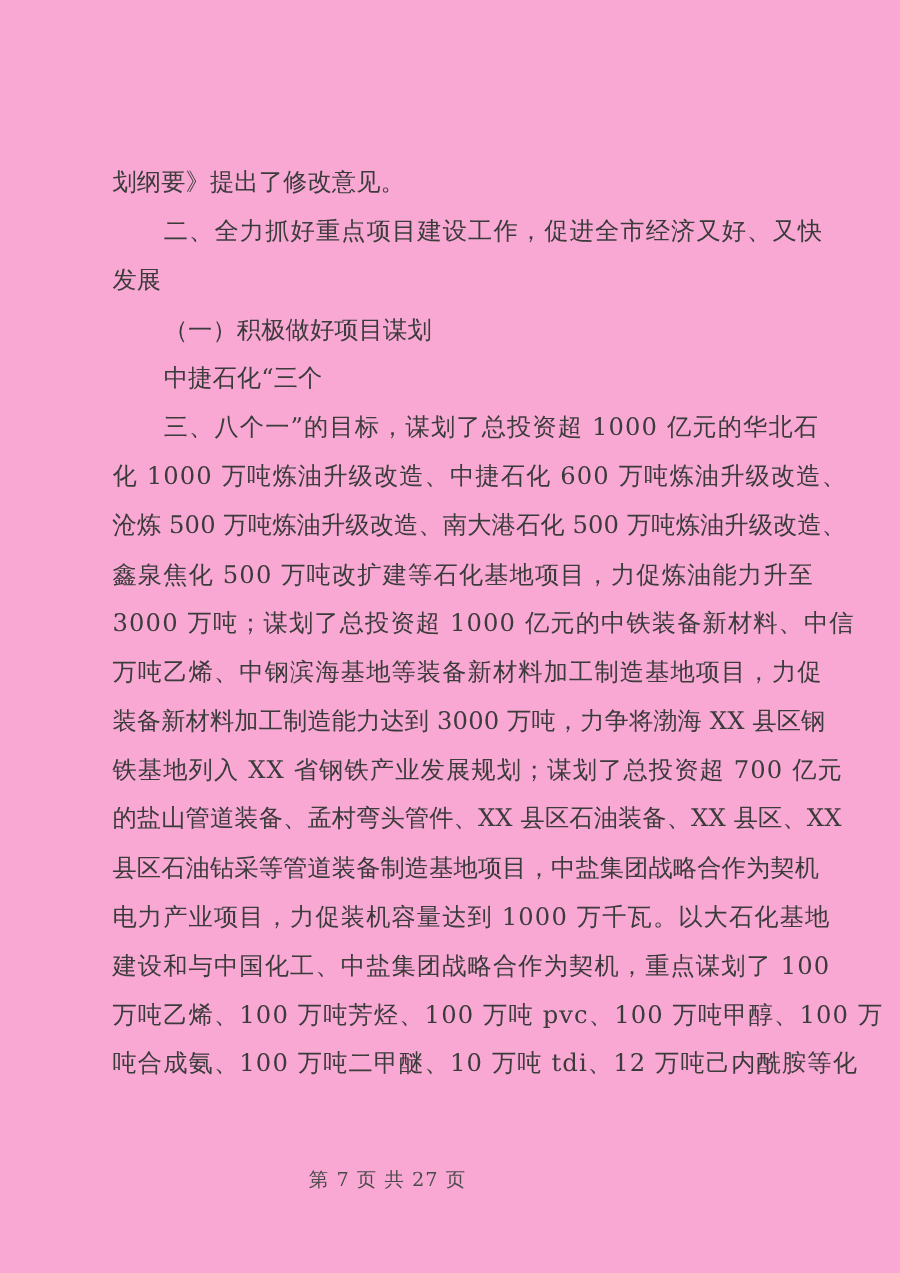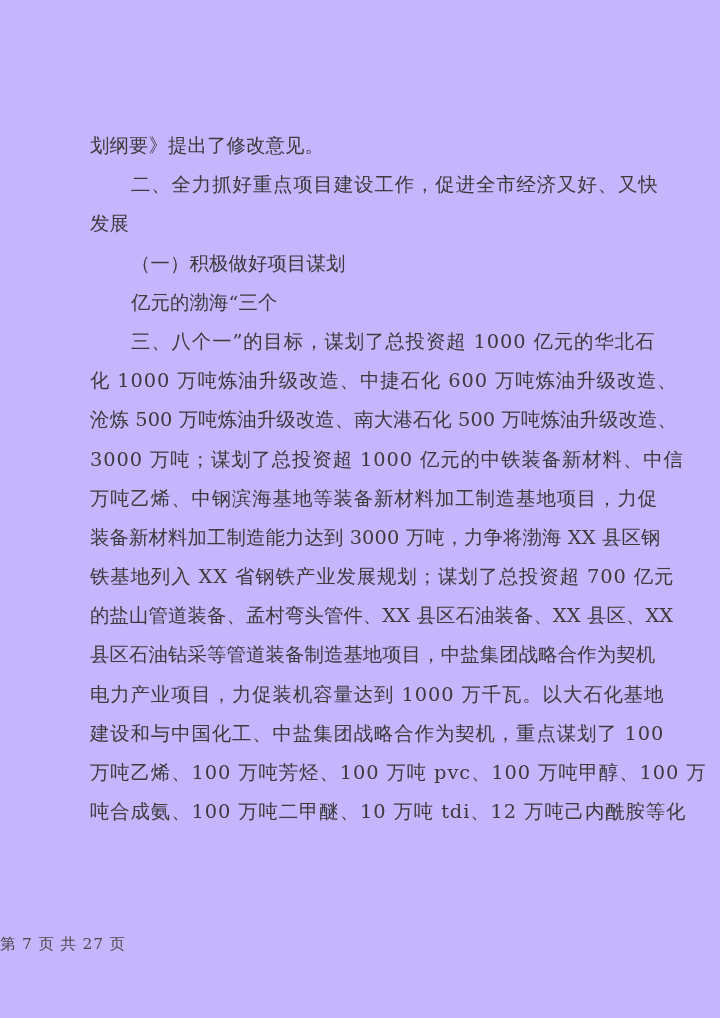--- a/index.html
+++ b/index.html
@@ -11,21 +11,21 @@
     height: 1018px;
     background: #ffffff;
     font-family: "DejaVu Serif", "Liberation Serif", serif;
     overflow: hidden;
   }
 
   .page {
     position: relative;
     width: 720px;
     height: 1018px;
-    background: #c4b5fd;
+    background: #f9a8d4;
     box-sizing: border-box;
   }
 
   .doc-body {
     position: absolute;
     left: 90px;
     top: 126px;
     width: 546px;
   }
 
@@ -53,41 +53,42 @@
   
   .line.indent {
     padding-left: 41px;
   }
 
   .footer {
     position: absolute;
     left: 0;
     top: 934px;
     width: 620px;
-    text-align: left;
+    text-align: center;
     color: #4a4a4a;
     font-size: 15.5px;
     letter-spacing: 0.8px;
     font-family: "DejaVu Serif", "Liberation Serif", serif;
   }
 </style>
 </head>
 <body>
 
 <div class="page">
 
   <div class="doc-body">
     <div class="line tight">划纲要》提出了修改意见。</div>
     <div class="line indent just">二、全力抓好重点项目建设工作，促进全市经济又好、又快</div>
     <div class="line tight">发展</div>
     <div class="line indent tight">（一）积极做好项目谋划</div>
-    <div class="line indent tight">亿元的渤海“三个</div>
+    <div class="line indent tight">中捷石化“三个</div>
     <div class="line indent just">三、八个一”的目标，谋划了总投资超 1000 亿元的华北石</div>
     <div class="line just">化 1000 万吨炼油升级改造、中捷石化 600 万吨炼油升级改造、</div>
     <div class="line tight">沧炼 500 万吨炼油升级改造、南大港石化 500 万吨炼油升级改造、</div>
+    <div class="line just">鑫泉焦化 500 万吨改扩建等石化基地项目，力促炼油能力升至</div>
     <div class="line just">3000 万吨；谋划了总投资超 1000 亿元的中铁装备新材料、中信</div>
     <div class="line just">万吨乙烯、中钢滨海基地等装备新材料加工制造基地项目，力促</div>
     <div class="line tight">装备新材料加工制造能力达到 3000 万吨，力争将渤海 XX 县区钢</div>
     <div class="line just">铁基地列入 XX 省钢铁产业发展规划；谋划了总投资超 700 亿元</div>
     <div class="line tight">的盐山管道装备、孟村弯头管件、XX 县区石油装备、XX 县区、XX</div>
     <div class="line tight">县区石油钻采等管道装备制造基地项目，中盐集团战略合作为契机</div>
     <div class="line just">电力产业项目，力促装机容量达到 1000 万千瓦。以大石化基地</div>
     <div class="line just">建设和与中国化工、中盐集团战略合作为契机，重点谋划了 100</div>
     <div class="line just">万吨乙烯、100 万吨芳烃、100 万吨 pvc、100 万吨甲醇、100 万</div>
     <div class="line just">吨合成氨、100 万吨二甲醚、10 万吨 tdi、12 万吨己内酰胺等化</div>

